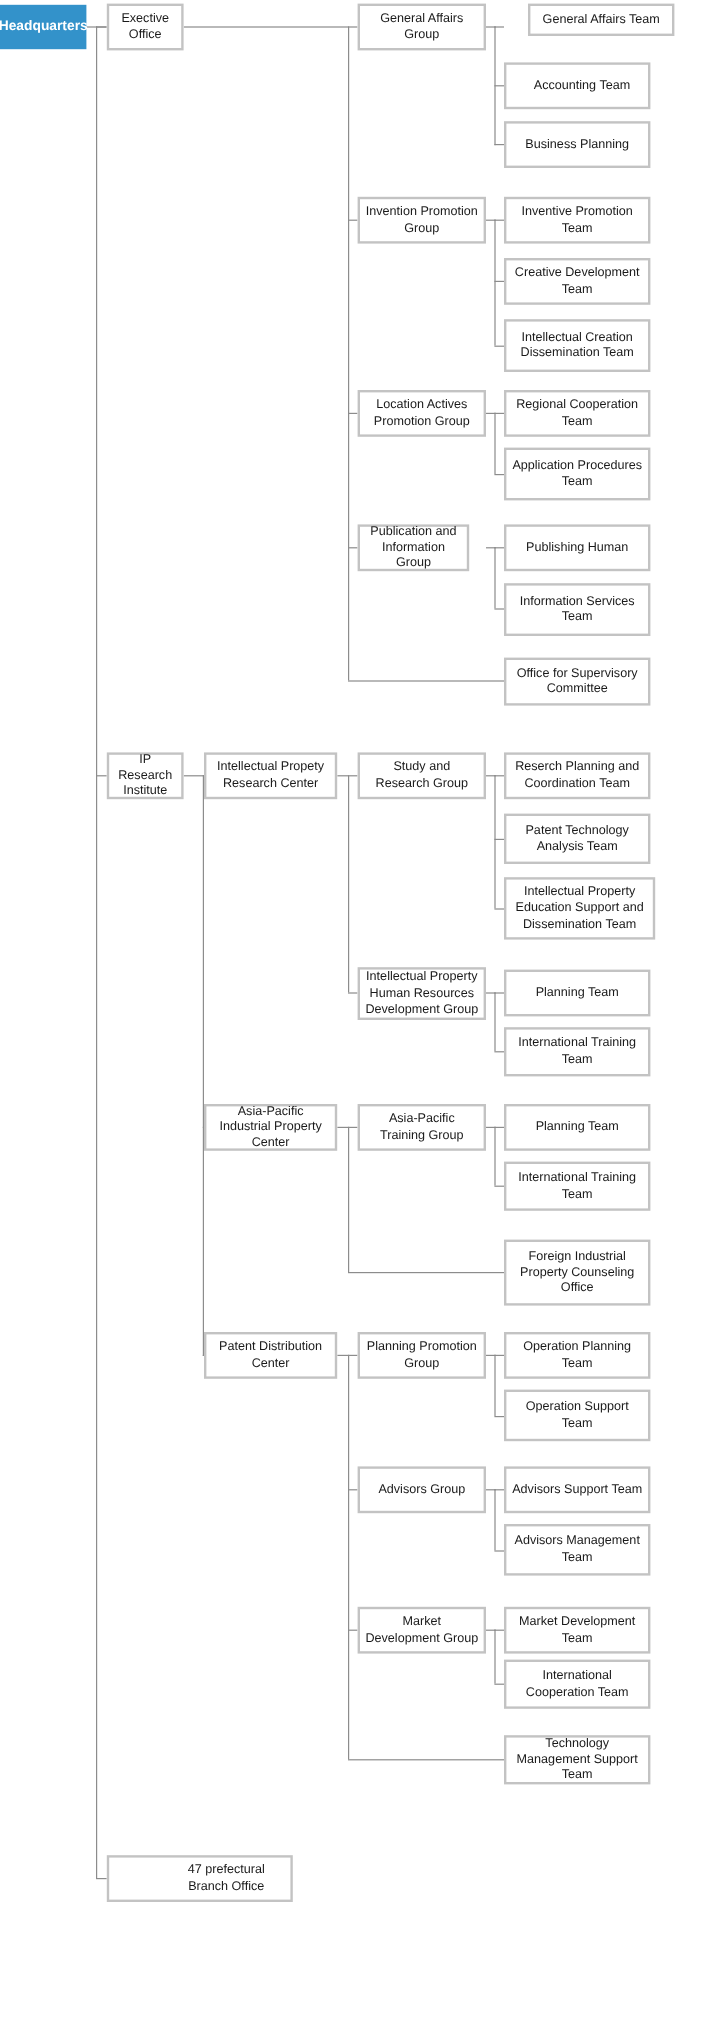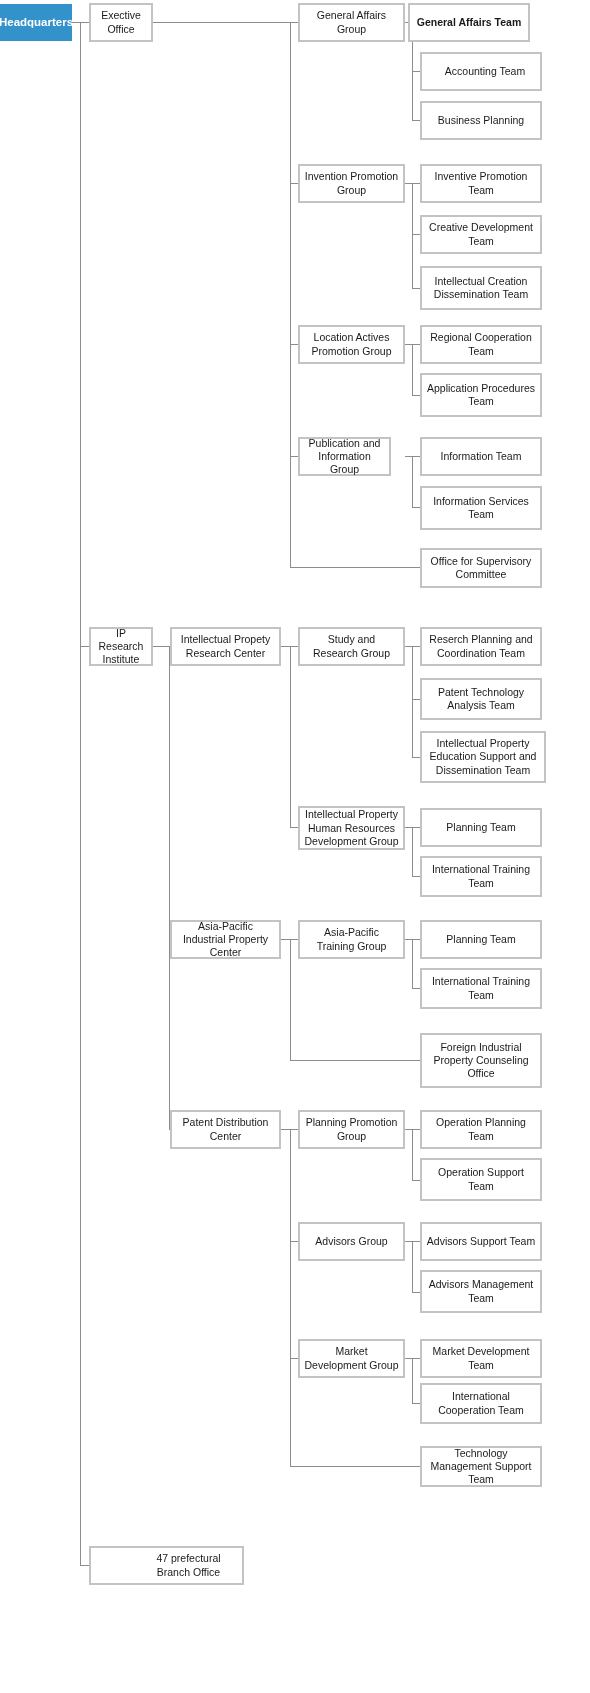--- a/index.html
+++ b/index.html
@@ -176,21 +176,21 @@
   </div>
 
   <div class="box" style="left:298px; top:325px; width:107px; height:39px;">
     <span>Location Actives Promotion Group</span>
   </div>
 
   <div class="box" style="left:298px; top:437px; width:93px; height:39px;">
     <span>Publication and Information Group</span>
   </div>
 
-  <div class="box" style="left:408px; top:3px; width:122px; height:39px;font-weight:bold;">
+  <div class="box" style="left:440px; top:3px; width:122px; height:27px;">
     <span>General Affairs Team</span>
   </div>
 
   <div class="box" style="left:420px; top:52px; width:122px; height:39px;padding-left:12px;">
     <span>Accounting Team</span>
   </div>
 
   <div class="box" style="left:420px; top:101px; width:122px; height:39px;">
     <span>Business Planning</span>
   </div>
@@ -209,21 +209,21 @@
 
   <div class="box" style="left:420px; top:325px; width:122px; height:39px;">
     <span>Regional Cooperation Team</span>
   </div>
 
   <div class="box" style="left:420px; top:373px; width:122px; height:44px;">
     <span>Application Procedures Team</span>
   </div>
 
   <div class="box" style="left:420px; top:437px; width:122px; height:39px;">
-    <span>Information Team</span>
+    <span>Publishing Human</span>
   </div>
 
   <div class="box" style="left:420px; top:486px; width:122px; height:44px;">
     <span>Information Services Team</span>
   </div>
 
   <div class="box" style="left:420px; top:548px; width:122px; height:40px;">
     <span>Office for Supervisory Committee</span>
   </div>
 

